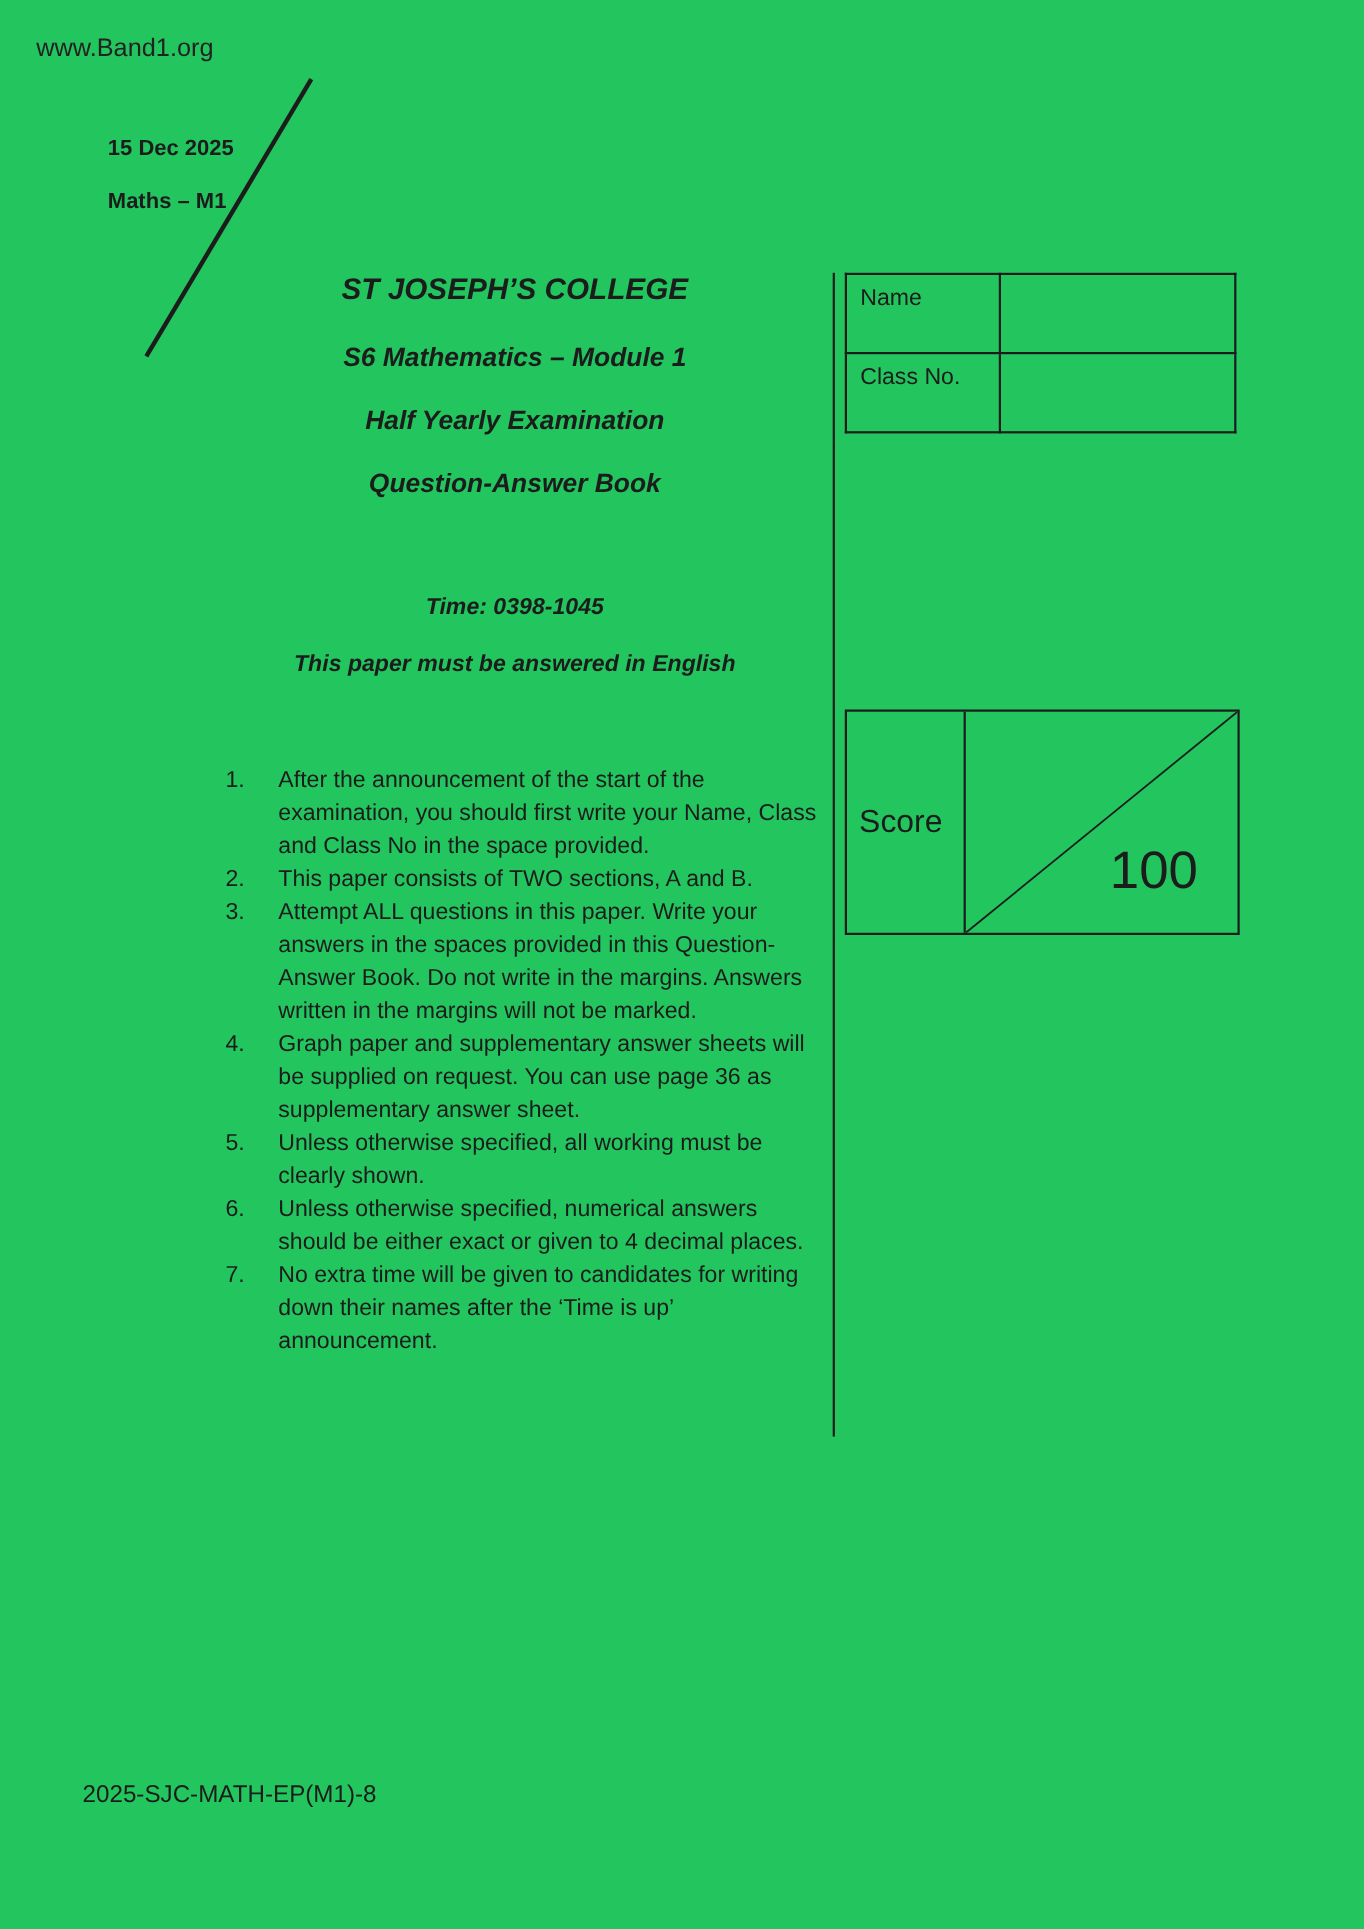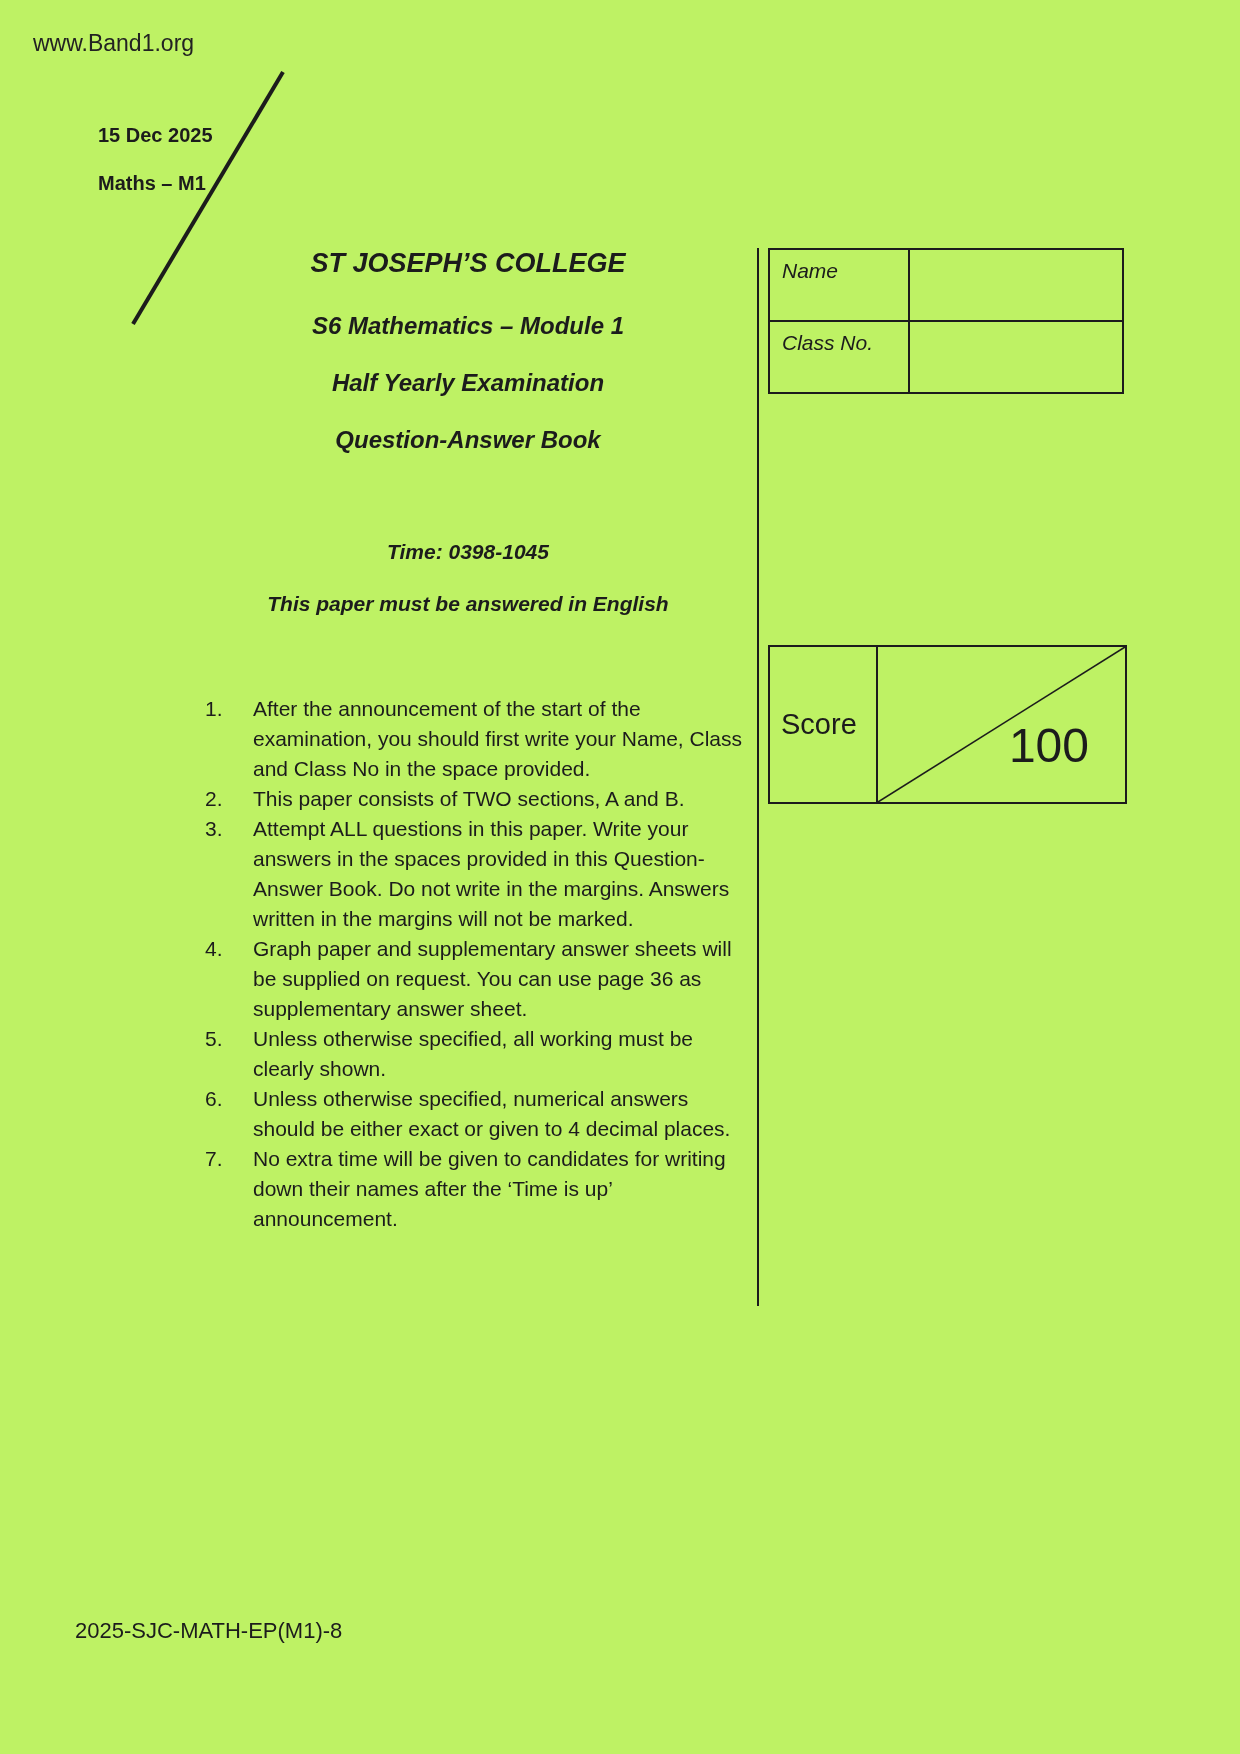--- a/index.html
+++ b/index.html
@@ -4,21 +4,21 @@
 <style>
   html, body {
     margin: 0;
     padding: 0;
     background: #e8e8e8;
   }
   .page {
     position: relative;
     width: 1240px;
     height: 1754px;
-    background: #bef264;
+    background: #22c55e;
     margin: 0 auto;
     overflow: hidden;
     font-family: "Liberation Sans", "DejaVu Sans", sans-serif;
     color: #1c1c1c;
   }
   .abs { position: absolute; }
 
   .site-url {
     left: 33px; top: 30px;
     font-size: 23px;
@@ -84,25 +84,25 @@
     border-collapse: collapse;
     table-layout: fixed;
     font-size: 21px;
   }
   .info-table td {
     border: 2px solid #1c1c1c;
     height: 61px;
     vertical-align: top;
     padding: 9px 12px 0 12px;
   }
-  .info-table .label-cell { width: 114px; font-style: italic; }
+  .info-table .label-cell { width: 114px; }
 
   .score-box {
     left: 768px; top: 645px;
-    width: 359px; height: 159px;
+    width: 359px; height: 205px;
     border: 2px solid #1c1c1c;
     box-sizing: border-box;
     display: flex;
   }
   .score-label-cell {
     width: 108px;
     border-right: 2px solid #1c1c1c;
     box-sizing: border-box;
     display: flex;
     align-items: center;

